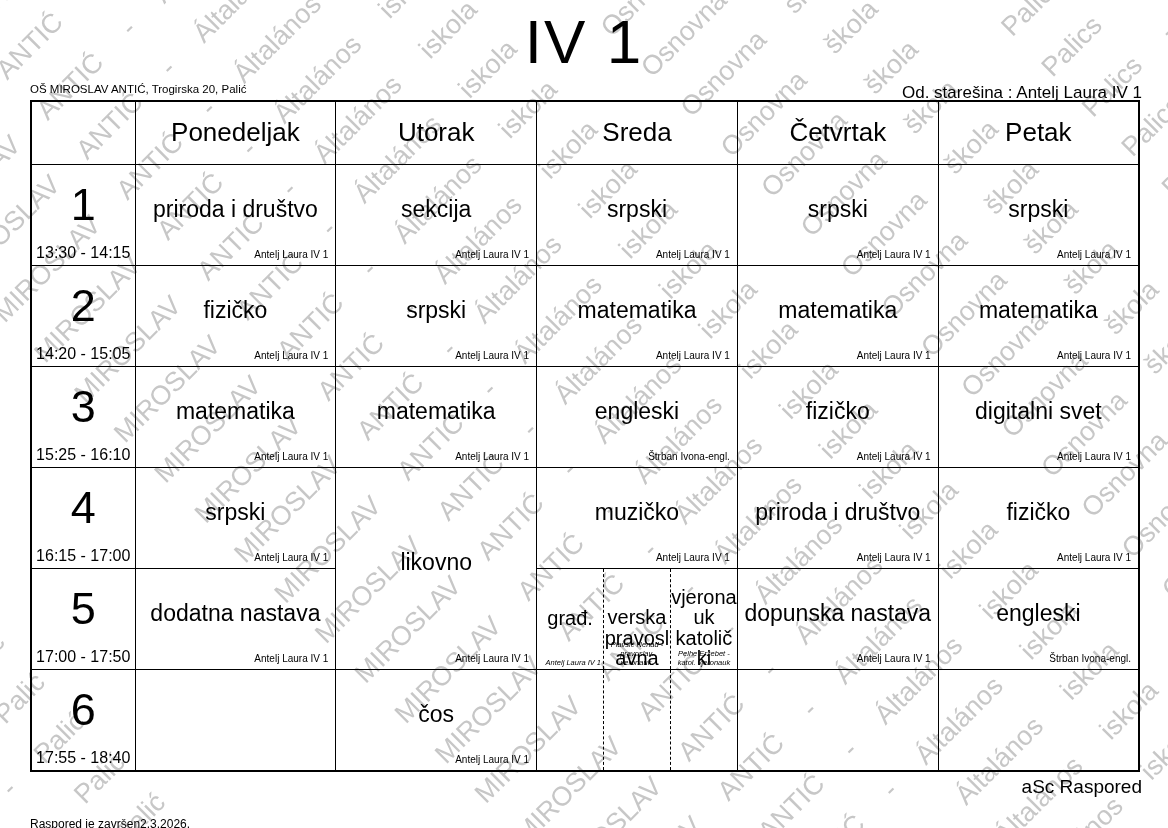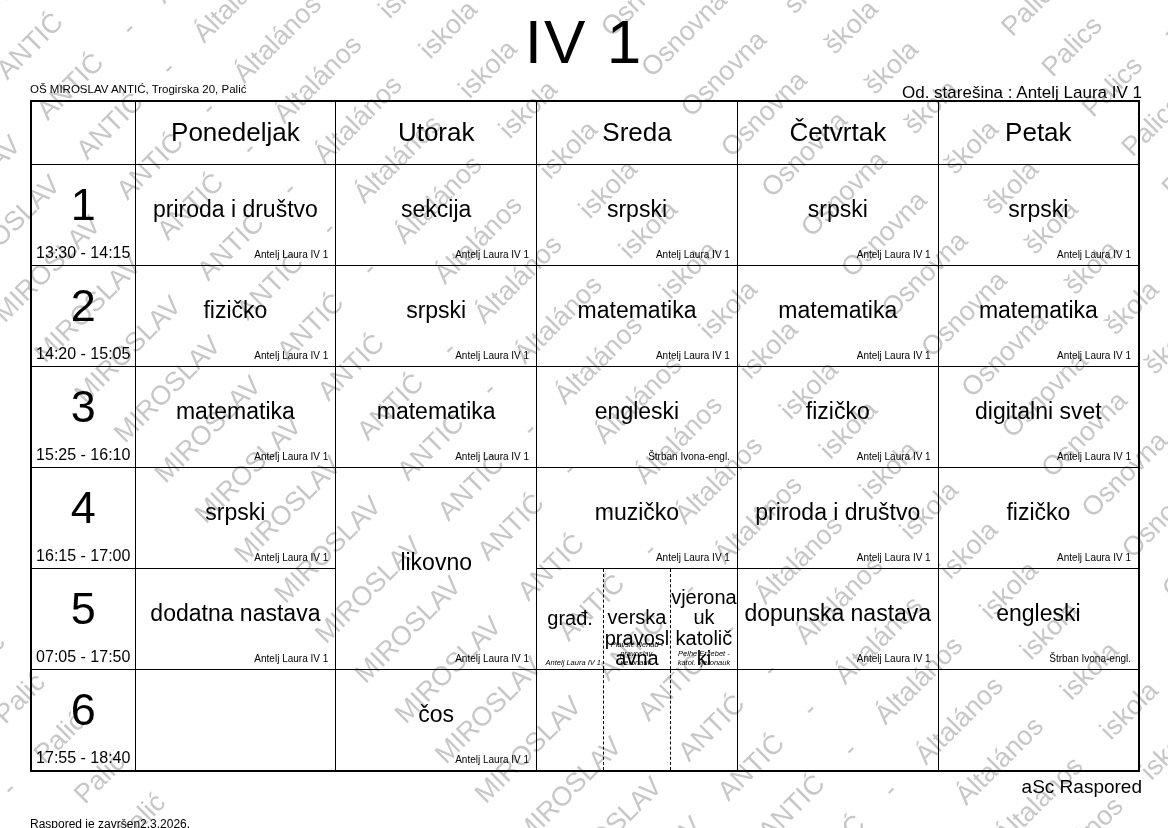--- a/index.html
+++ b/index.html
@@ -291,21 +291,21 @@
               <div class="teacher">Antelj Laura IV 1</div>
             </td>
             <td class="lesson">
               <div class="subject">fizičko</div>
               <div class="teacher">Antelj Laura IV 1</div>
             </td>
           </tr>
           <tr>
             <td class="period">
               <div class="pnum">5</div>
-              <div class="ptime">07:05 - 17:50</div>
+              <div class="ptime">17:00 - 17:50</div>
             </td>
             <td class="lesson">
               <div class="subject">dodatna nastava</div>
               <div class="teacher">Antelj Laura IV 1</div>
             </td>
             <td class="splitcell">
               <div class="split-wrap">
                 <div class="split-part">
                   <div class="split-subject">građ.</div>
                   <div class="split-teacher">Antelj Laura IV 1</div>

